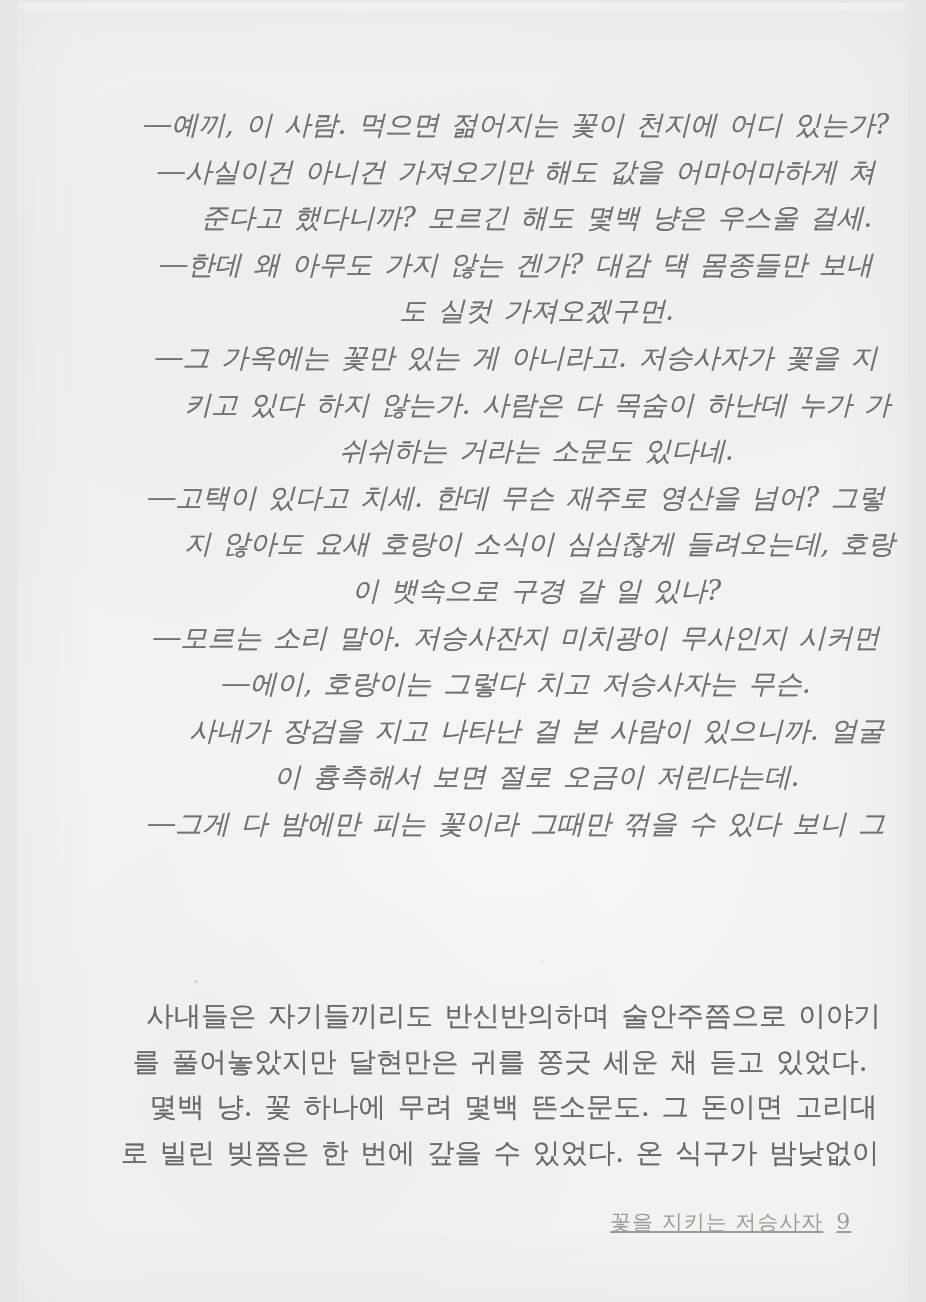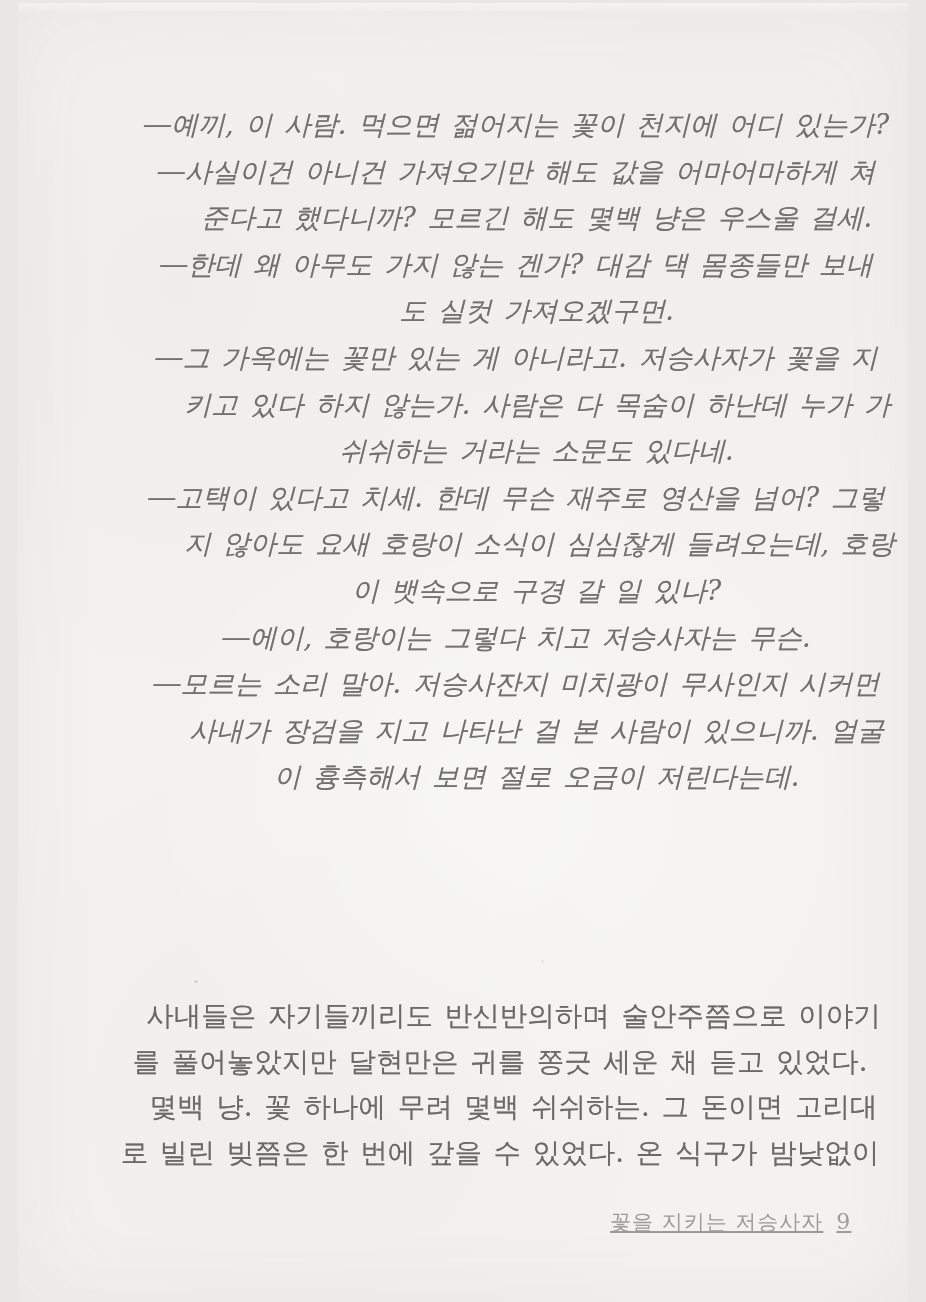--- a/index.html
+++ b/index.html
@@ -102,30 +102,31 @@
       <p>―사실이건 아니건 가져오기만 해도 값을 어마어마하게 쳐</p>
       <p class="cont">준다고 했다니까? 모르긴 해도 몇백 냥은 우스울 걸세.</p>
       <p>―한데 왜 아무도 가지 않는 겐가? 대감 댁 몸종들만 보내</p>
       <p class="cont">도 실컷 가져오겠구먼.</p>
       <p>―그 가옥에는 꽃만 있는 게 아니라고. 저승사자가 꽃을 지</p>
       <p class="cont">키고 있다 하지 않는가. 사람은 다 목숨이 하난데 누가 가</p>
       <p class="cont">쉬쉬하는 거라는 소문도 있다네.</p>
       <p>―고택이 있다고 치세. 한데 무슨 재주로 영산을 넘어? 그렇</p>
       <p class="cont">지 않아도 요새 호랑이 소식이 심심찮게 들려오는데, 호랑</p>
       <p class="cont">이 뱃속으로 구경 갈 일 있나?</p>
+      <p>―모르는 소리 말아. 저승사잔지 미치광이 무사인지 시커먼</p>
       <p>―에이, 호랑이는 그렇다 치고 저승사자는 무슨.</p>
-      <p>―모르는 소리 말아. 저승사잔지 미치광이 무사인지 시커먼</p>
       <p class="cont">사내가 장검을 지고 나타난 걸 본 사람이 있으니까. 얼굴</p>
       <p class="cont">이 흉측해서 보면 절로 오금이 저린다는데.</p>
+      <p>―그게 다 밤에만 피는 꽃이라 그때만 꺾을 수 있다 보니 그</p>
     </div>
 
   <div class="narration" style="color: rgb(107, 106, 104);">
       <p class="indent">사내들은 자기들끼리도 반신반의하며 술안주쯤으로 이야기</p>
       <p>를 풀어놓았지만 달현만은 귀를 쫑긋 세운 채 듣고 있었다.</p>
-      <p class="indent">몇백 냥. 꽃 하나에 무려 몇백 쉬쉬하는. 그 돈이면 고리대</p>
+      <p class="indent">몇백 냥. 꽃 하나에 무려 몇백 뜬소문도. 그 돈이면 고리대</p>
       <p>로 빌린 빚쯤은 한 번에 갚을 수 있었다. 온 식구가 밤낮없이</p>
     </div>
 
   <div class="footer" style="color: rgb(156, 155, 151);">
     <span>꽃을 지키는 저승사자</span><span class="pagenum">9</span>
   </div>
 
   <div class="speck s1"></div>
   <div class="speck s2"></div>
 

